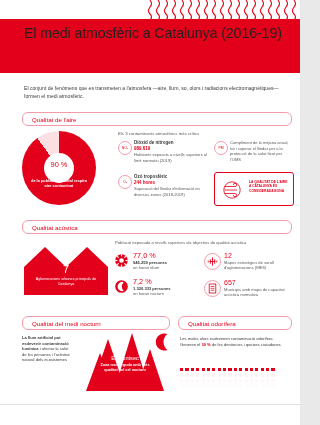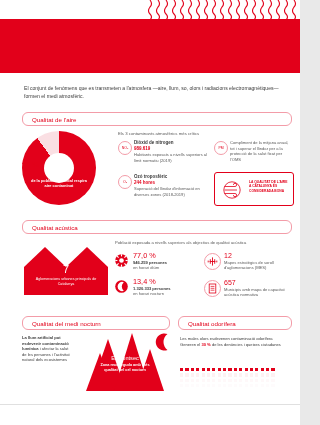--- a/index.html
+++ b/index.html
@@ -48,22 +48,22 @@
   .donut-wrap{position:absolute;left:22px;top:131px;width:74px;height:74px;}
   .donut{
     width:74px;height:74px;border-radius:50%;
     background:conic-gradient(#e2001a 0deg 324deg,#fadfe3 324deg 360deg);
   }
   .donut-hole{
     position:absolute;left:22px;top:22px;width:30px;height:30px;
     border-radius:50%;background:#fff;
   }
   .donut-pct{
-    position:absolute;left:0;top:29px;width:74px;text-align:left;
-    font-size:7.4px;color:#e2001a;font-weight:700;
+    position:absolute;left:0;top:29px;width:74px;text-align:center;
+    font-size:7.4px;color:#e2001a;font-weight:400;
   }
   .donut-cap{
     position:absolute;left:6px;top:47px;width:62px;text-align:center;
     font-size:3.9px;line-height:5px;color:#ffffff;font-weight:700;
   }
   
   .list-head{
     position:absolute;left:118px;top:131px;width:175px;
     font-size:4.3px;color:#5a5a5a;
   }
@@ -164,20 +164,21 @@
         <path d="M116 0 q3 4 0 7 q-3 4 0 7 q3 3 0 6"></path>
         <path d="M124 0 q3 4 0 7 q-3 4 0 7 q3 3 0 6"></path>
         <path d="M132 0 q3 4 0 7 q-3 4 0 7 q3 3 0 6"></path>
         <path d="M140 0 q3 4 0 7 q-3 4 0 7 q3 3 0 6"></path>
         <path d="M148 0 q3 4 0 7 q-3 4 0 7 q3 3 0 6"></path>
       </g>
     </svg>
   </div>
 
   <div class="hero"></div>
+  <div class="hero-title">El medi atmosfèric a Catalunya (2016-19)</div>
 
   <div class="intro">El conjunt de fenòmens que es transmeten a l'atmosfera —aire, llum, so, olors i radiacions electromagnètiques— formen el medi atmosfèric.</div>
 
   <div class="pill" style="left:22px;top:112px;width:268px;">
     <span>Qualitat de l'aire</span>
   </div>
 
   <div class="donut-wrap">
     <div class="donut"></div>
     <div class="donut-hole"></div>
@@ -264,21 +265,21 @@
   </div>
 
   <div class="stat" style="left:115px;top:278px;">
     <div class="ico">
       <svg width="13" height="13" viewBox="0 0 13 13">
         <circle cx="6.5" cy="6.5" r="6.3" fill="#e2001a"></circle>
         <path d="M8.8 2.2 a4.6 4.6 0 1 0 0 8.6 a5.6 5.6 0 0 1 0 -8.6 Z" fill="#ffffff"></path>
       </svg>
     </div>
     <div class="body">
-      <div class="big">13,4 %</div>
+      <div class="big">7,2 %</div>
       <div class="b">1.320.333 persones</div>
       <div class="s">en horari nocturn</div>
     </div>
   </div>
 
   <div class="stat stat2" style="left:204px;top:252px;">
     <div class="ico">
       <svg width="15" height="15" viewBox="0 0 15 15">
         <g stroke="#e2001a" stroke-width="0.9" fill="none">
           <path d="M7.5 3.4 V11.6"></path>

